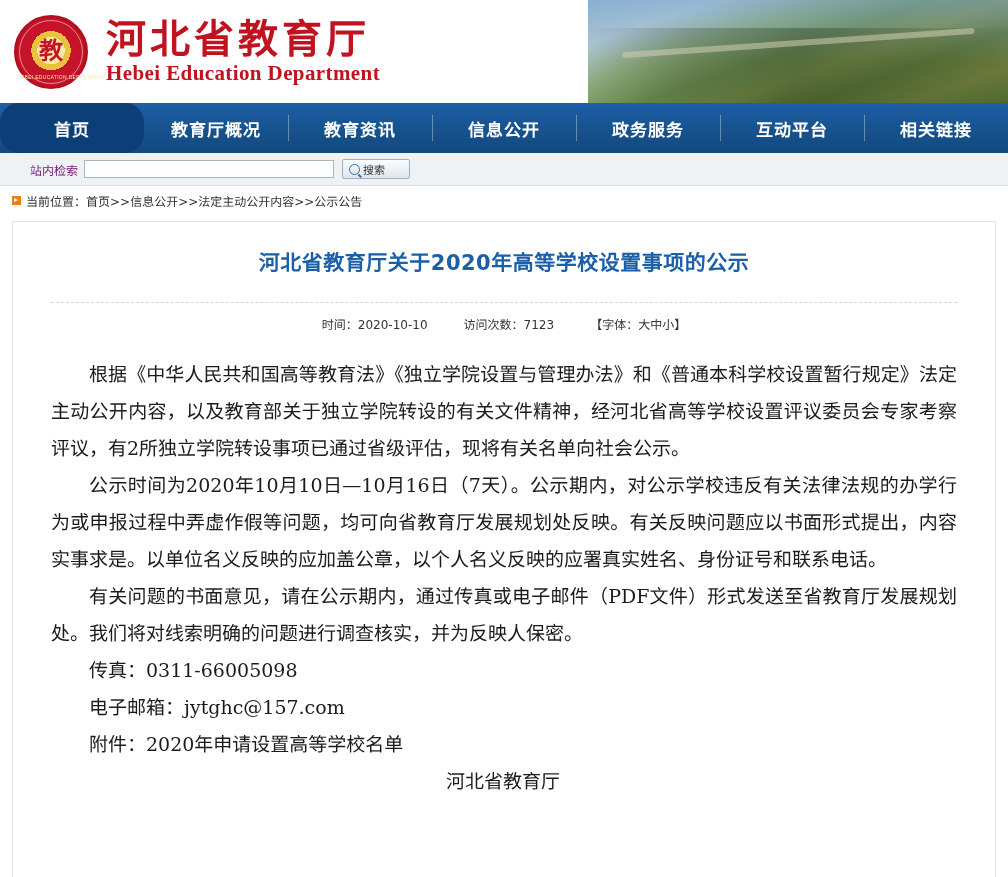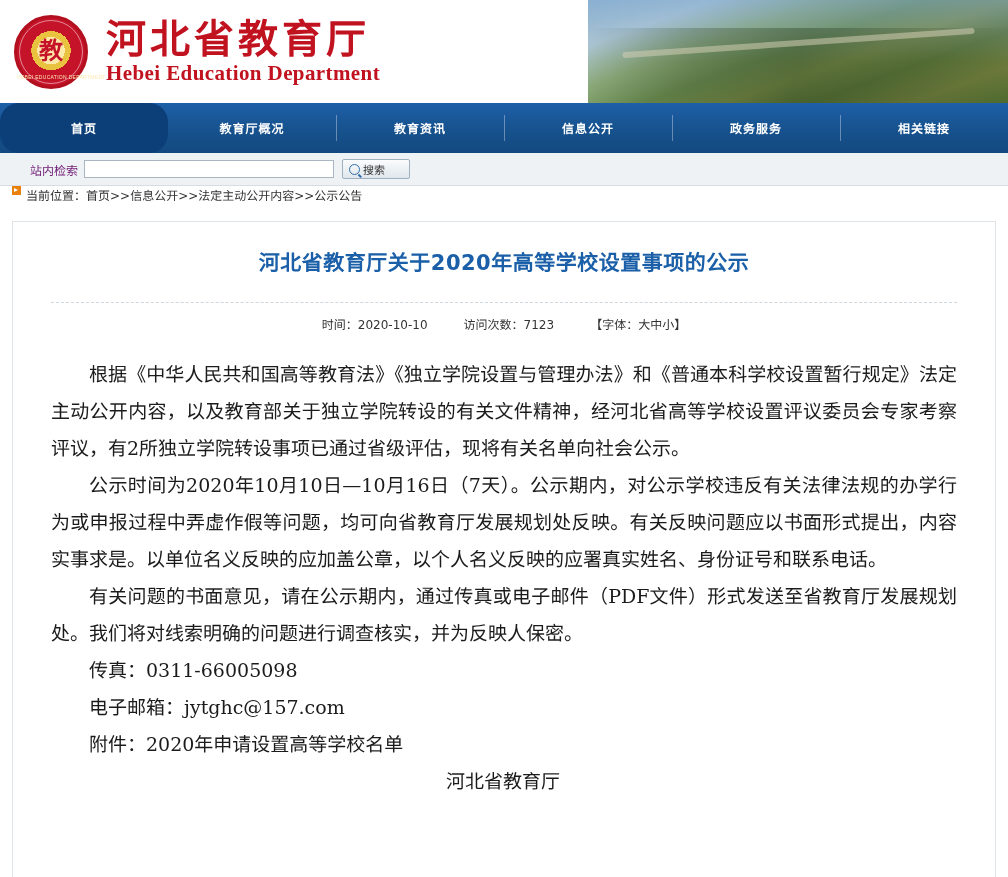--- a/index.html
+++ b/index.html
@@ -126,21 +126,21 @@
     display: flex;
     align-items: stretch;
     position: relative;
   }
   .nav-item {
     flex: 1 1 0;
     display: flex;
     align-items: center;
     justify-content: center;
     color: #ffffff;
-    font-size: 12px;
+    font-size: 17px;
     font-weight: bold;
     letter-spacing: 1px;
     position: relative;
     cursor: pointer;
     font-family: Liberation Mono, monospace;
     border-radius: 19px;
   }
   .nav-item + .nav-item:before {
     content: "";
     position: absolute;
@@ -207,21 +207,21 @@
     right: -3px; bottom: -3px;
     width: 4px; height: 1.5px;
     background: #2f6ea8;
     transform: rotate(45deg);
   }
 
   
   .breadcrumb {
     height: 28px;
     display: flex;
-    align-items: flex-start;
+    align-items: center;
     padding-left: 12px;
     font-size: 12px;
     color: #333;
     background: #fff;
     font-family: "DejaVu Sans", "Liberation Sans", sans-serif;
   }
   .bc-icon {
     width: 9px; height: 9px;
     background: #e8820c;
     margin-right: 5px;
@@ -315,20 +315,21 @@
       </div>
     </div>
   </div>
 
   <div class="navbar">
     <div class="nav-item active">首页</div>
     <div class="nav-item">教育厅概况</div>
     <div class="nav-item">教育资讯</div>
     <div class="nav-item">信息公开</div>
     <div class="nav-item">政务服务</div>
+    <div class="nav-item">互动平台</div>
     <div class="nav-item">相关链接</div>
   </div>
 
   <div class="searchbar">
     <span class="search-label">站内检索</span>
     <input class="search-input" type="text" placeholder="" style="">
     <button class="search-button">
       <span class="mini-search-icon"></span>
       <span>搜索</span>
     </button>

